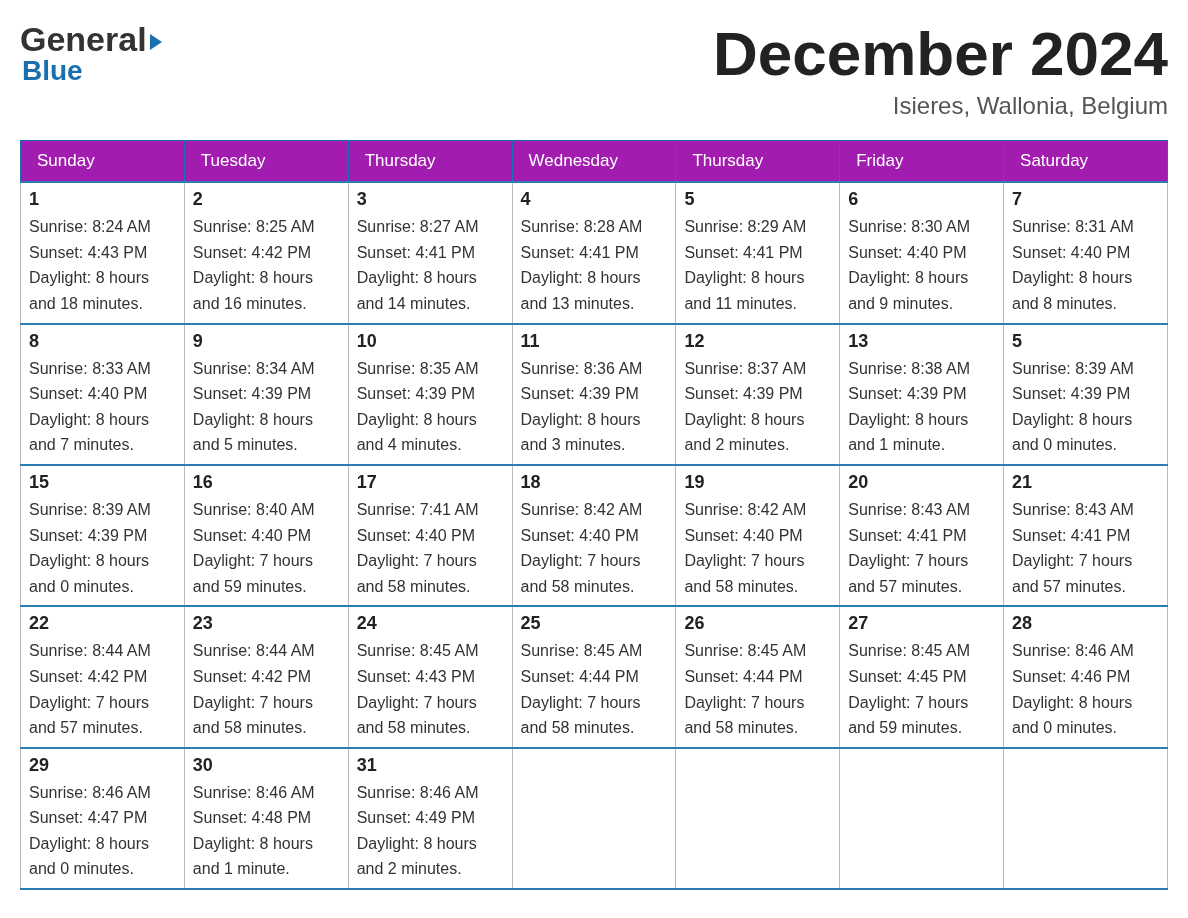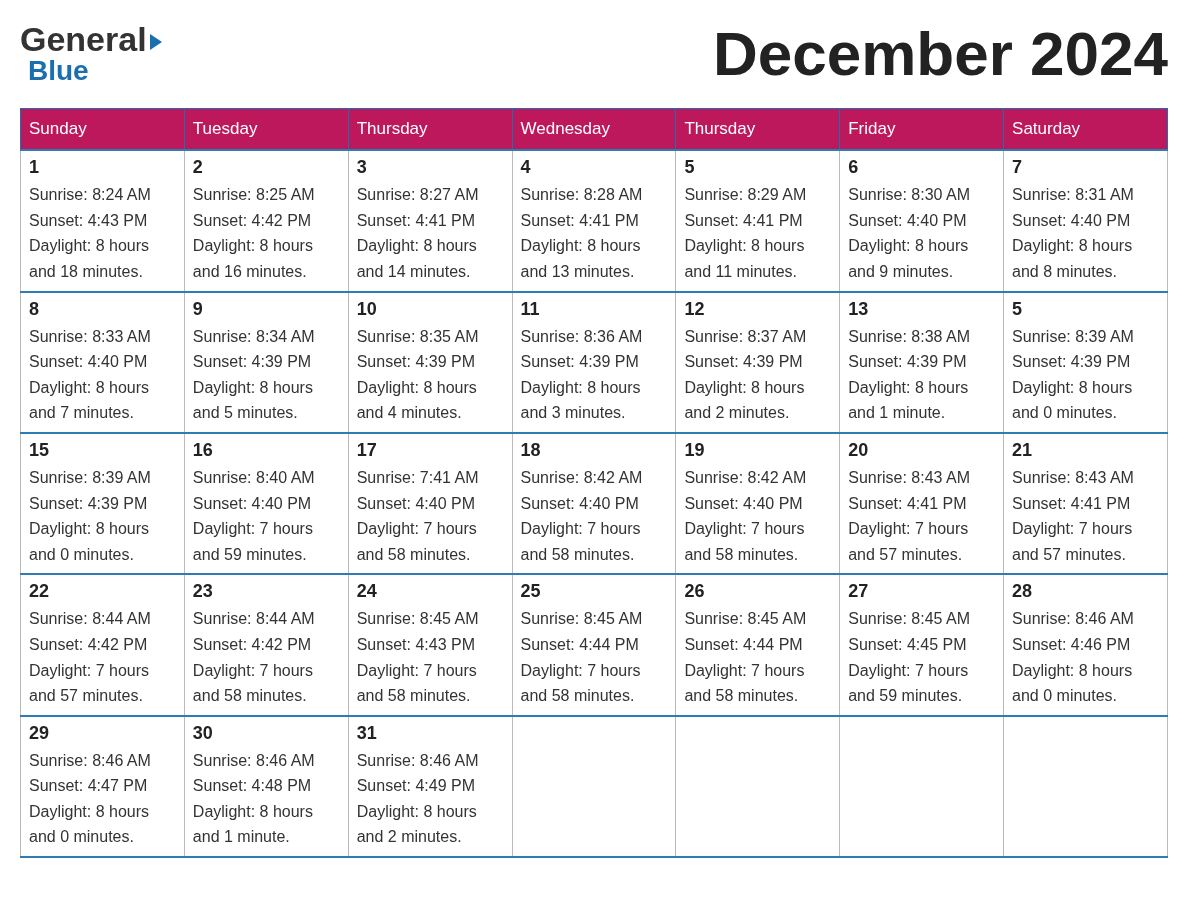--- a/index.html
+++ b/index.html
@@ -34,25 +34,25 @@
       font-size: 24px;
       color: #555;
       margin-top: 4px;
     }
     .calendar {
       width: 100%;
       border-collapse: collapse;
       border: 1px solid #999;
     }
     .calendar th {
-      background-color: #be185d;
+      background-color: #a21caf;
       color: #fff;
       font-size: 17px;
       font-weight: normal;
-      padding: 10px 8px;
+      padding: 10px 16px;
       text-align: left;
       border: 1px solid #1a6faf;
     }
     .calendar td {
       vertical-align: top;
       padding: 6px 8px;
       font-size: 13px;
       color: #333;
       border: 1px solid #bbb;
       width: 14.28%;
@@ -79,24 +79,25 @@
   </style>
 </head>
 <body>
 
 <div class="header-area">
   <div class="logo">
     <div style="display:flex;align-items:center;">
       <span style="font-size:34px;font-weight:bold;color:#333;">General</span>
       <span style="display:inline-block;width:0;height:0;border-left:12px solid #1a6faf;border-top:8px solid transparent;border-bottom:8px solid transparent;margin-left:3px;margin-top:4px;"></span>
     </div>
-    <div style="font-size:28px;font-weight:bold;color:#1a6faf;margin-top:-4px;margin-left:8px;">Blue</div>
+    <div style="font-size:28px;font-weight:bold;color:#1a6faf;margin-top:-4px;margin-left:2px;">Blue</div>
   </div>
   <div class="title-area">
     <div class="month-title">December 2024</div>
+    <div class="location-title">Isieres, Wallonia, Belgium</div>
   </div>
 </div>
 
 <table class="calendar">
   <thead>
     <tr>
       <th>Sunday</th>
       <th>Tuesday</th>
       <th>Thursday</th>
       <th>Wednesday</th>

